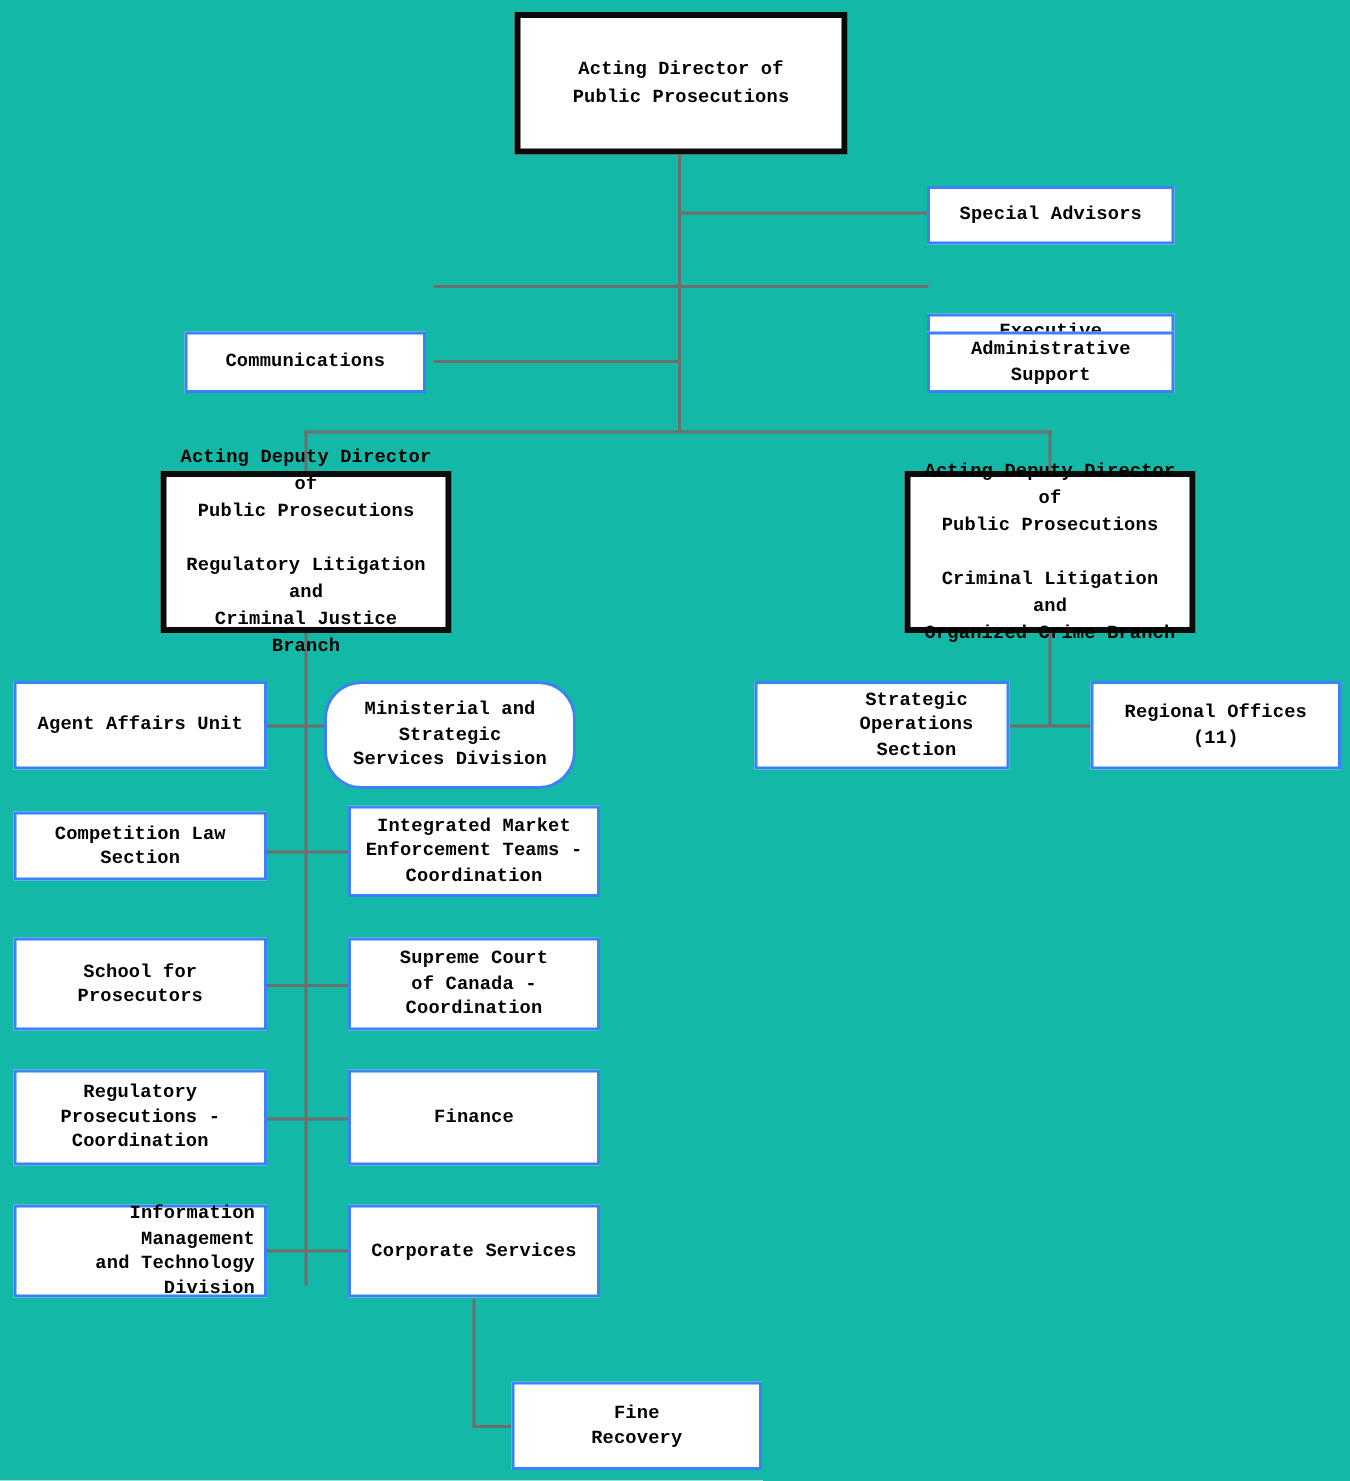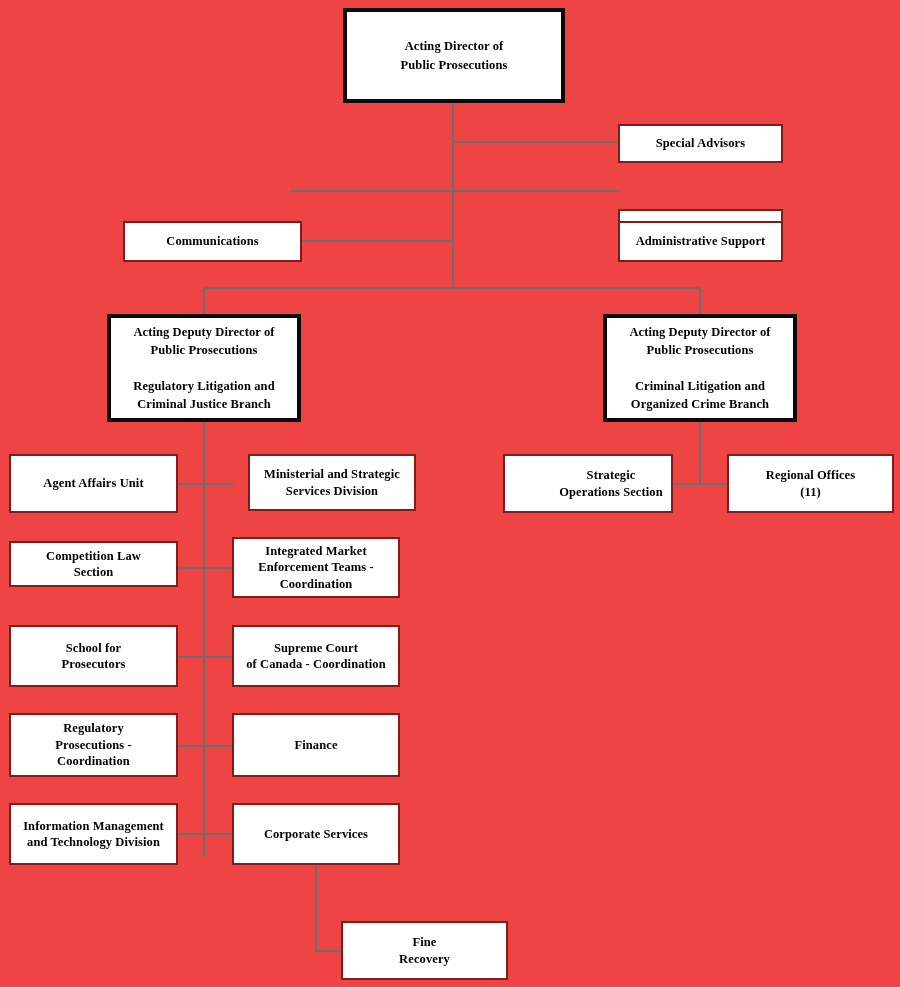--- a/index.html
+++ b/index.html
@@ -4,29 +4,29 @@
 <style>
   html, body {
     margin: 0;
     padding: 0;
     background: #ffffff;
   }
   #chart-root {
     position: relative;
     width: 900px;
     height: 987px;
-    background: #ef4444;
-    font-family: Liberation Serif, serif;
+    background: #14b8a6;
+    font-family: Liberation Mono, monospace;
     overflow: hidden;
   }
   .node {
     position: absolute;
     box-sizing: border-box;
     background: #ffffff;
-    border: 2px solid #7f1d1d;
+    border: 2px solid #3b82f6;
     display: flex;
     align-items: center;
     justify-content: center;
     text-align: center;
     z-index: 3;
   }
   .node.heavy {
     border-width: 4px;
     border-color: #0a0a0a;
   }
@@ -95,21 +95,21 @@
 
   <div class="node" style="left:618px; top:171px; width:165px; height:41px;margin-top:38px;">
     <span class="label">Executive Coordinator</span>
   </div>
 
   <div class="node" style="left:618px; top:221px; width:165px; height:41px;">
     <span class="label">Administrative Support</span>
   </div>
 
 
-  <div class="node" style="left:123px; top:221px; width:179px; height:41px;">
+  <div class="node" style="left:123px; top:221px; width:161px; height:41px;">
     <span class="label">Communications</span>
   </div>
 
   <div class="node heavy big" style="left:107px; top:314px; width:194px; height:108px;">
     <span class="label">Acting Deputy Director of
 Public Prosecutions
 
 Regulatory Litigation and
 Criminal Justice Branch</span>
   </div>
@@ -135,26 +135,26 @@
     <span class="label">School for
 Prosecutors</span>
   </div>
 
   <div class="node" style="left:9px; top:713px; width:169px; height:64px;">
     <span class="label">Regulatory
 Prosecutions -
 Coordination</span>
   </div>
 
-  <div class="node" style="left:9px; top:803px; width:169px; height:62px;">
+  <div class="node" style="left:9px; top:803px; width:169px; height:62px;text-align:right;">
     <span class="label">Information Management
 and Technology Division</span>
   </div>
 
-  <div class="node" style="left:248px; top:454px; width:168px; height:57px;">
+  <div class="node" style="left:216px; top:454px; width:168px; height:72px;border-radius:25px;">
     <span class="label">Ministerial and Strategic
 Services Division</span>
   </div>
 
   <div class="node" style="left:232px; top:537px; width:168px; height:61px;justify-content:center;">
     <span class="label">Integrated Market
 Enforcement Teams -
 Coordination</span>
   </div>
 

